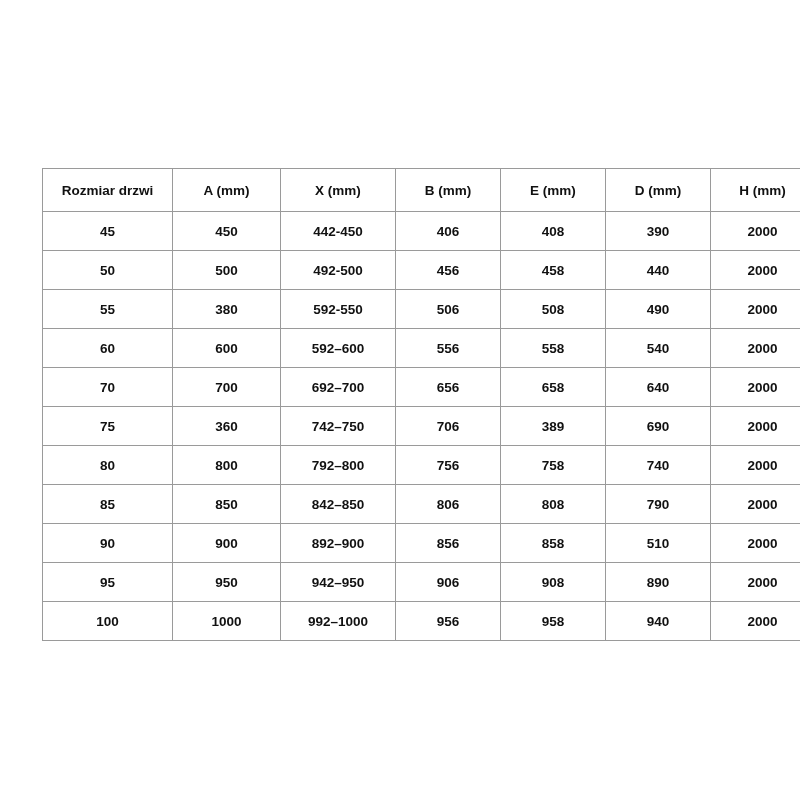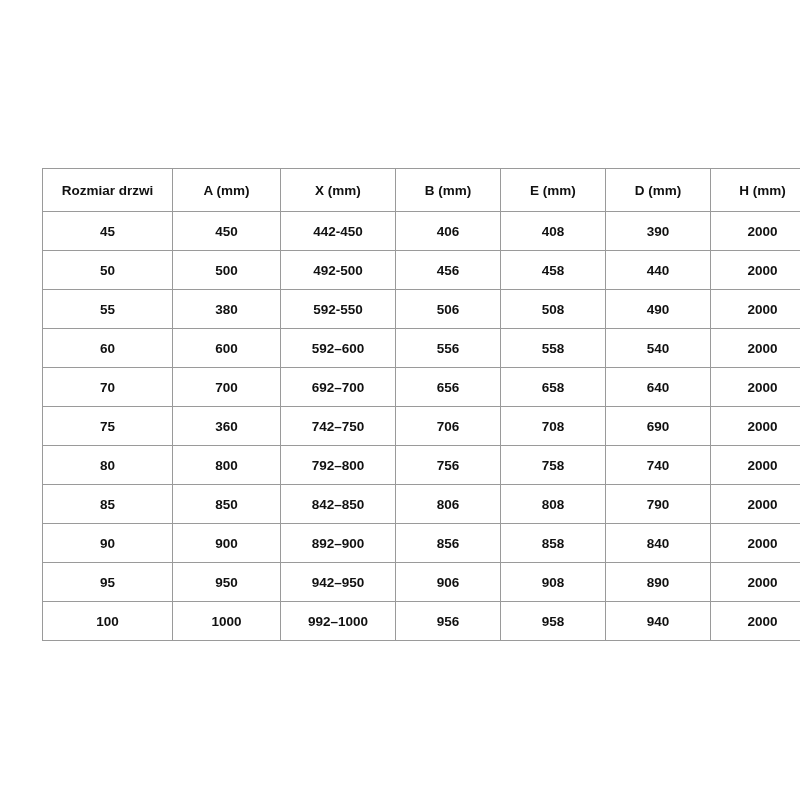--- a/index.html
+++ b/index.html
@@ -127,21 +127,21 @@
           <td>656</td>
           <td>658</td>
           <td>640</td>
           <td>2000</td>
         </tr>
         <tr>
           <td>75</td>
           <td>360</td>
           <td>742–750</td>
           <td>706</td>
-          <td>708</td>
+          <td>389</td>
           <td>690</td>
           <td>2000</td>
         </tr>
         <tr>
           <td>80</td>
           <td>800</td>
           <td>792–800</td>
           <td>756</td>
           <td>758</td>
           <td>740</td>
@@ -155,21 +155,21 @@
           <td>808</td>
           <td>790</td>
           <td>2000</td>
         </tr>
         <tr>
           <td>90</td>
           <td>900</td>
           <td>892–900</td>
           <td>856</td>
           <td>858</td>
-          <td>840</td>
+          <td>510</td>
           <td>2000</td>
         </tr>
         <tr>
           <td>95</td>
           <td>950</td>
           <td>942–950</td>
           <td>906</td>
           <td>908</td>
           <td>890</td>
           <td>2000</td>

